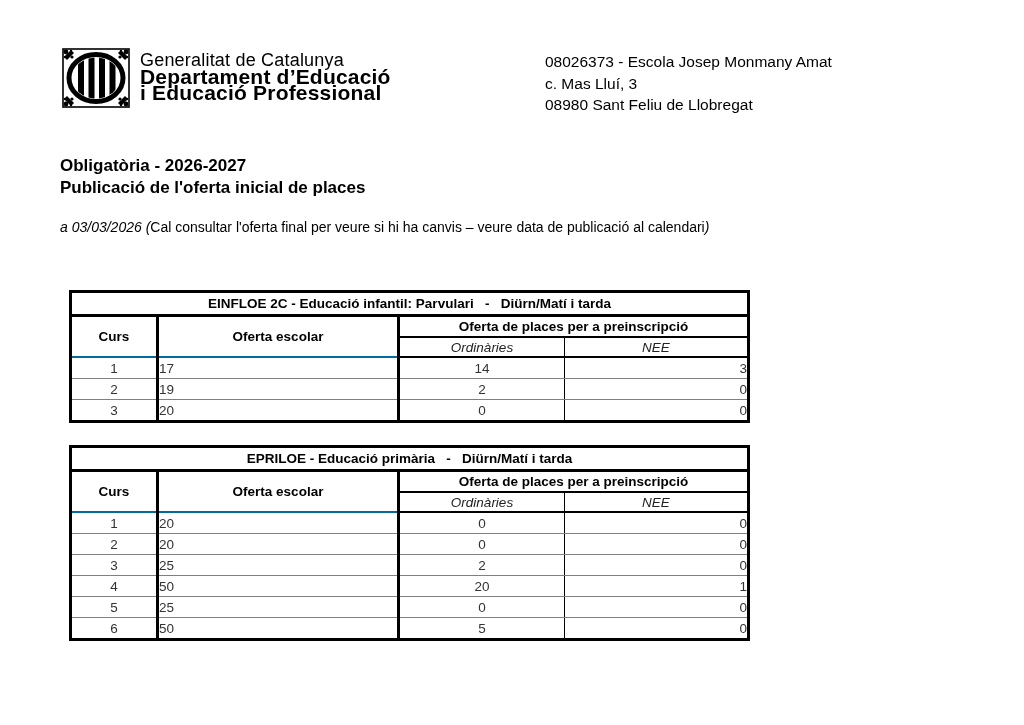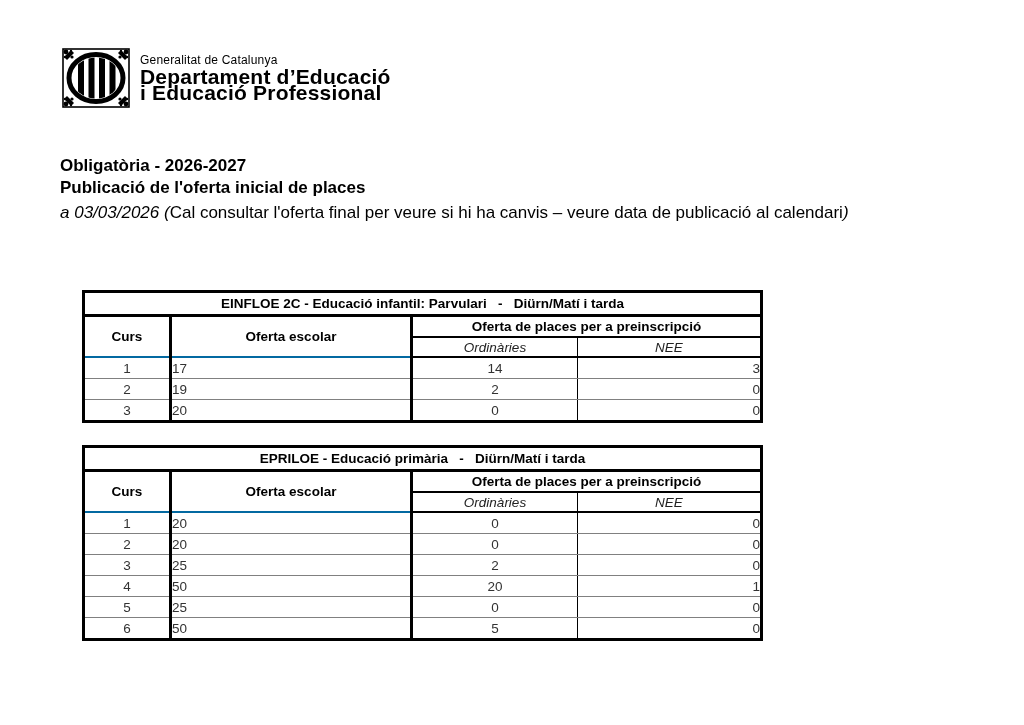--- a/index.html
+++ b/index.html
@@ -24,21 +24,21 @@
     top: 48px;
     width: 68px;
     height: 60px;
   }
   .brand {
     position: absolute;
     left: 140px;
     top: 52px;
     line-height: 16.5px;
   }
-  .brand .l1 { font-size: 12px; font-weight: normal; letter-spacing: 0.2px; }
+  .brand .l1 { font-size: 18px; font-weight: normal; letter-spacing: 0.2px; }
   .brand .l2, .brand .l3 { font-size: 21px; font-weight: bold; letter-spacing: 0.2px; }
 
   .school {
     position: absolute;
     left: 545px;
     top: 51px;
     font-size: 15.5px;
     line-height: 21.5px;
   }
 
@@ -47,30 +47,30 @@
     position: absolute;
     left: 60px;
     top: 155px;
   }
   .titles .t1, .titles .t2 {
     font-size: 17px;
     font-weight: bold;
     line-height: 22px;
   }
   .titles .sub {
-    margin-top: 5px;
-    font-size: 17px;
+    margin-top: 19px;
+    font-size: 14px;
     line-height: 18px;
   }
   .titles .sub .it { font-style: italic; }
 
   
   .doc-table {
     position: absolute;
-    left: 62px;
+    left: 49px;
     padding-left: 20px;
   }
   .doc-table.first  { top: 290px; }
   .doc-table.second { top: 445px; }
 
   table.offer {
     border-collapse: collapse;
     table-layout: fixed;
     width: 678px;
     border: 3px solid #000;
@@ -159,20 +159,25 @@
       </g>
     </svg>
   </div>
 
   <div class="brand">
     <div class="l1">Generalitat de Catalunya</div>
     <div class="l2">Departament d’Educació</div>
     <div class="l3">i Educació Professional</div>
   </div>
 
+  <div class="school">
+    <div>08026373 - Escola Josep Monmany Amat</div>
+    <div>c. Mas Lluí, 3</div>
+    <div>08980 Sant Feliu de Llobregat</div>
+  </div>
 
   <div class="titles">
     <div class="t1">Obligatòria - 2026-2027</div>
     <div class="t2">Publicació de l'oferta inicial de places</div>
     <div class="sub">
       <span class="it">a 03/03/2026 (</span><span>Cal consultar l'oferta final per veure si hi ha canvis – veure data de publicació al calendari</span><span class="it">)</span>
     </div>
   </div>
 
   <div class="doc-table first">

